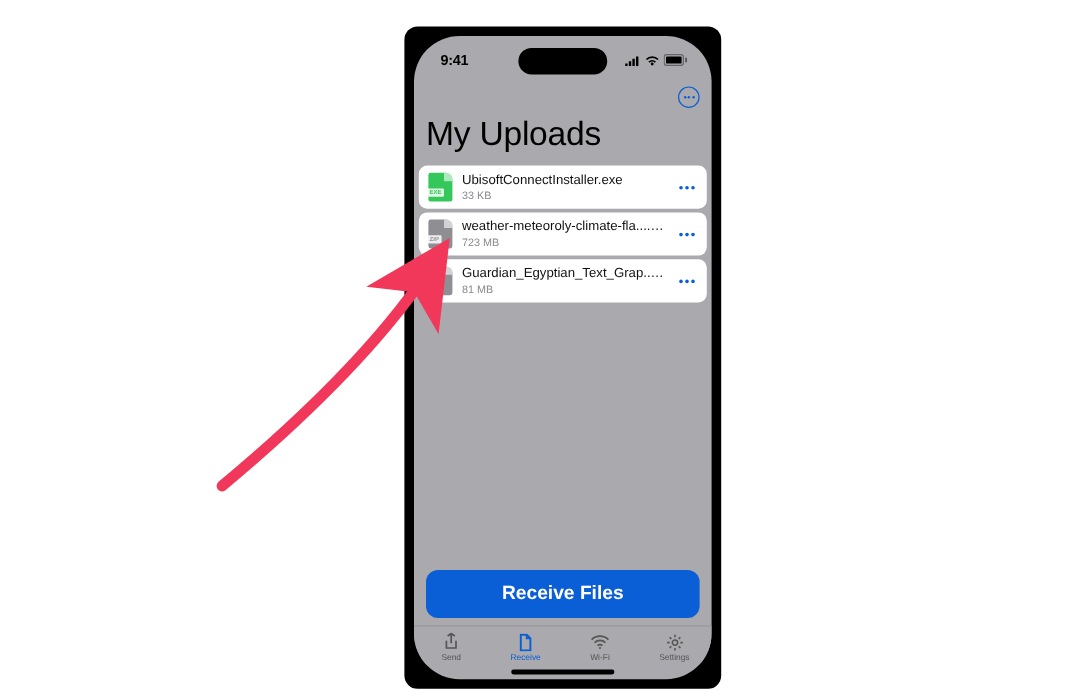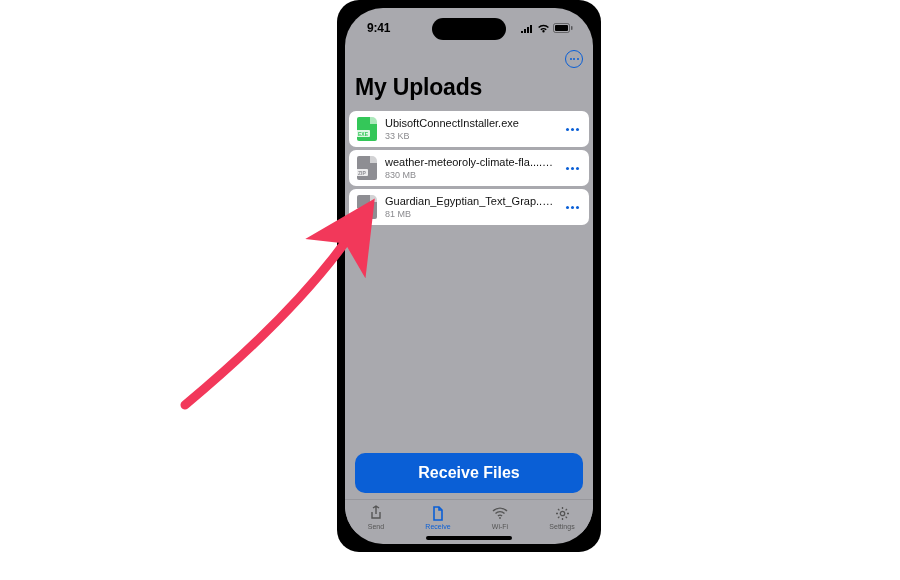--- a/index.html
+++ b/index.html
@@ -3,23 +3,23 @@
   <meta charset="utf-8">
   <style>
     * { margin: 0; padding: 0; box-sizing: border-box; }
     body {
       width: 900px; height: 580px;
       background: #fff;
       font-family: -apple-system, BlinkMacSystemFont, "Segoe UI", sans-serif;
       position: relative; overflow: hidden;
     }
     .phone {
-      position: absolute; left: 337px; top: 0;
+      position: absolute; left: 337px; top: 22px;
       width: 264px; height: 552px;
-      border-radius: 22px;
+      border-radius: 11px;
       background: #000; padding: 8px;
     }
     .screen {
       width: 100%; height: 100%;
       border-radius: 38px;
       background: #a9a9ae;
       position: relative; overflow: hidden;
       display: flex; flex-direction: column;
     }
     .island {
@@ -33,21 +33,21 @@
     .status-left { letter-spacing: -0.2px; }
     .status-right { display: flex; align-items: center; gap: 3px; }
     .topbar { display: flex; justify-content: flex-end; padding: 2px 10px 0 10px; }
     .topmore {
       width: 18px; height: 18px; border-radius: 50%;
       border: 1.5px solid #0a5fd6; display: flex; align-items: center; justify-content: center;
       cursor: pointer;
     }
     .topmore .dot3 { display: flex; gap: 1.5px; }
     .topmore .dot3 span { width: 2px; height: 2px; border-radius: 50%; background: #0a5fd6; }
-    h1 { font-size: 23px; font-weight: 700; padding: 6px 10px 8px 10px; letter-spacing: -0.2px; }
+    h1 { font-size: 28px; font-weight: 400; padding: 6px 10px 8px 10px; letter-spacing: -0.2px; }
     .list { display: flex; flex-direction: column; gap: 3px; padding: 0 4px; margin-top: 2px; }
     .card {
       background: #ffffff; border-radius: 7px; padding: 6px 6px 6px 8px;
       display: flex; align-items: center; gap: 8px;
     }
     .fileicon { width: 20px; height: 24px; border-radius: 2px 5px 2px 2px; position: relative; flex-shrink: 0; }
     .fileicon::after {
       content: ""; position: absolute; top: 0; right: 0; width: 7px; height: 7px;
       background: rgba(255,255,255,0.6);
     }
@@ -130,21 +130,21 @@
             <span></span>
             <span></span>
           </div>
       </div>
       <div class="card">
         <div class="fileicon ic-zip">
             <span class="tag">ZIP</span>
           </div>
         <div class="fileinfo">
           <div class="fname">weather-meteoroly-climate-fla....zip</div>
-          <div class="fsize">830 MB</div>
+          <div class="fsize">723 MB</div>
         </div>
         <div class="rowmore">
             <span></span>
             <span></span>
             <span></span>
           </div>
       </div>
       <div class="card">
         <div class="fileicon ic-zip">
             <span class="tag">ZIP</span>

